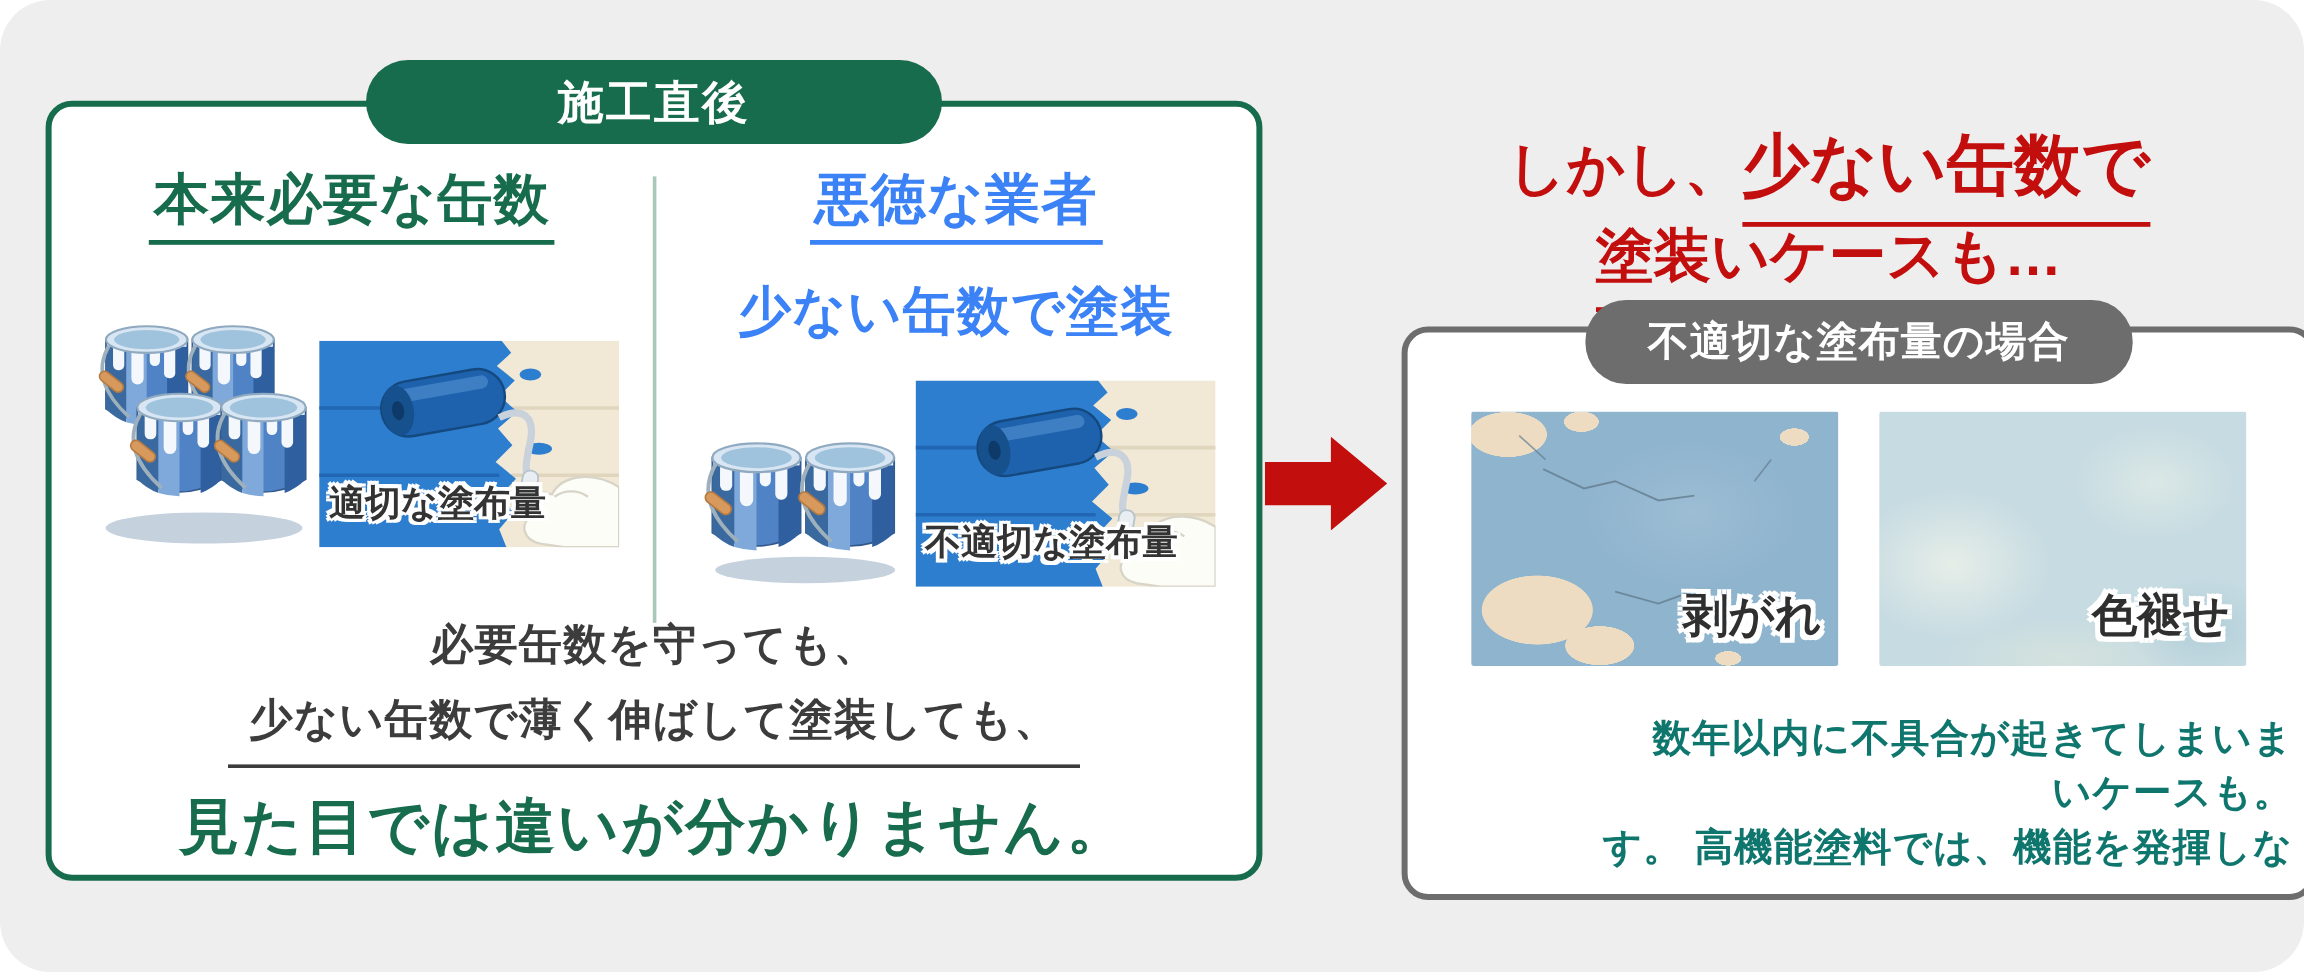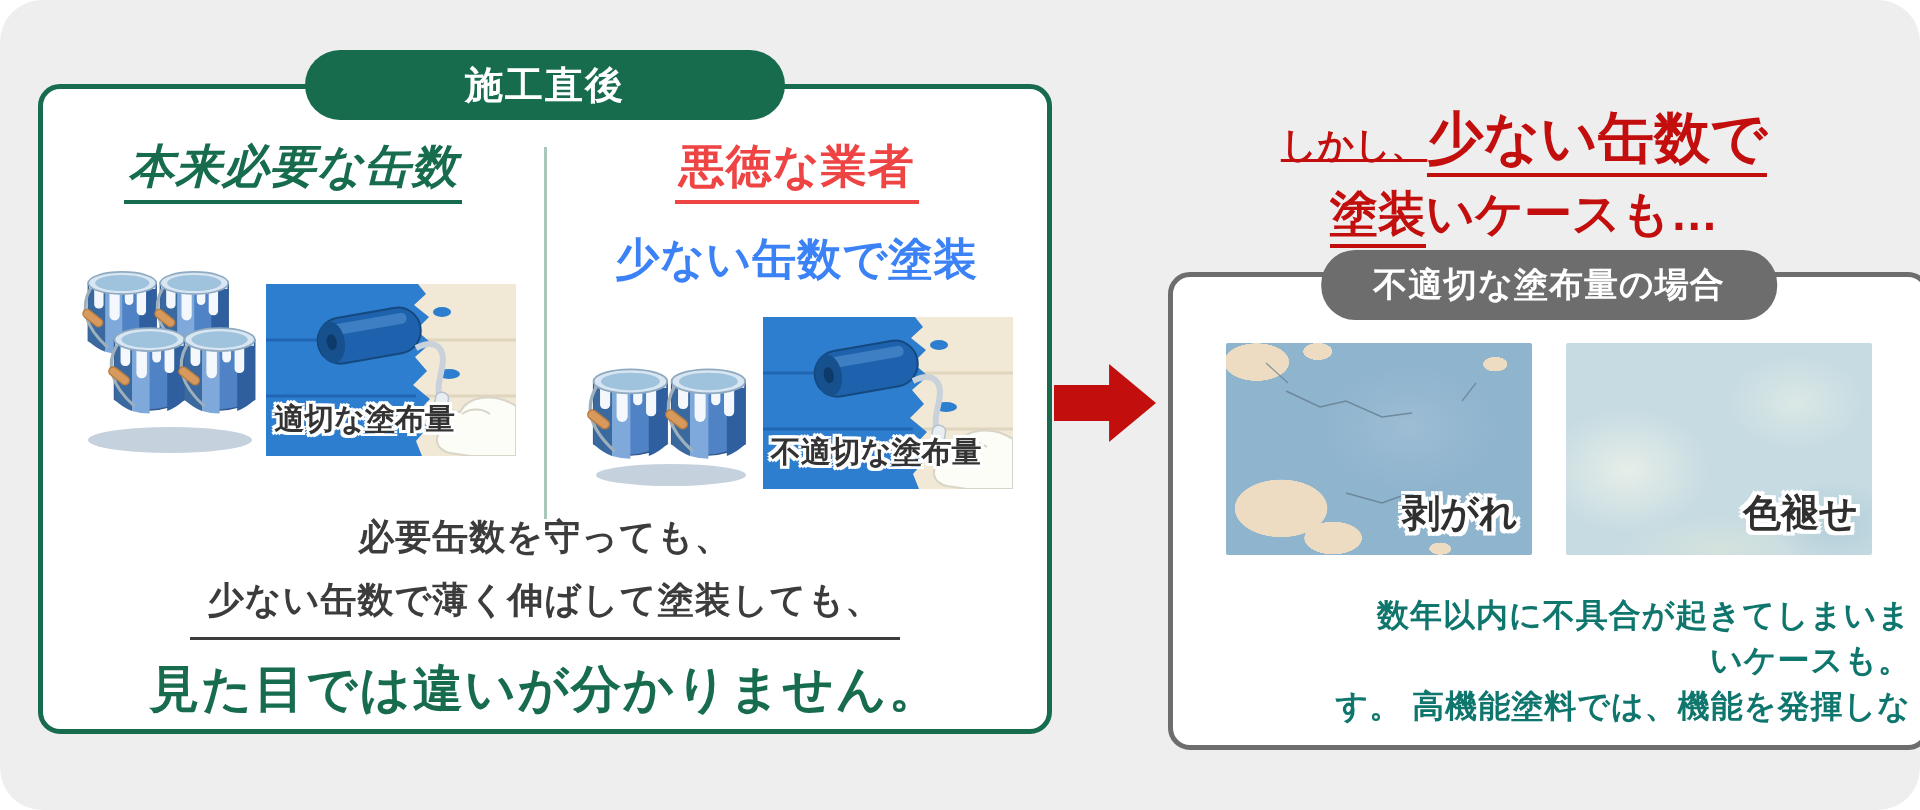--- a/index.html
+++ b/index.html
@@ -21,22 +21,22 @@
     display:flex;align-items:center;justify-content:center;
     color:#ffffff;font-size:38px;font-weight:bold;letter-spacing:2px;
   }
   .cols{position:absolute;top:0;left:0;right:0;height:500px;display:flex;}
   .col{flex:1;display:flex;flex-direction:column;align-items:center;}
   .divider{width:3px;height:372px;margin-top:58px;background:#a9c8ba;}
   .heading{
     margin:52px 0 0 0;font-size:46px;font-weight:bold;line-height:1.1;
     padding:0 4px 8px 4px;border-bottom:4px solid currentColor;letter-spacing:1px;
   }
-  .heading.green{color:#176c4e;font-style:italic;}
-  .heading.gray{color:#ef4444;}
+  .heading.green{color:#176c4e;}
+  .heading.gray{color:#3b82f6;}
   .subtitle{margin:26px 0 0 0;font-size:44px;font-weight:bold;color:#3b82f6;letter-spacing:1px;}
   .media-row{display:flex;align-items:flex-end;margin-top:12px;}
   .media-row.proper{margin-top:56px;}
   .media-row.rogue{margin-top:28px;}
   .cans{display:block;}
   .illus{position:relative;width:250px;height:172px;margin-left:6px;}
   .illus svg{display:block;}
   .illus-label{
     position:absolute;left:8px;bottom:16px;
     font-size:30px;font-weight:bold;color:#333333;white-space:nowrap;
@@ -55,24 +55,24 @@
   .arrow{
     position:absolute;left:1054px;top:364px;width:102px;height:78px;background:#c30e0e;
     clip-path:polygon(0 27%,54% 27%,54% 0,100% 50%,54% 100%,54% 73%,0 73%);
   }
 
   
   .headline{
     position:absolute;left:1168px;top:86px;width:712px;text-align:center;
     color:#c30e0e;font-weight:bold;line-height:1.15;
   }
-  .hl-small{font-size:36px;text-decoration:underline;}
+  .hl-small{font-size:48px;}
   .hl-big{font-size:56px;}
   .hl-mid{font-size:48px;}
-  .hl-u{border-bottom:4px solid #c30e0e;padding-bottom:4px;}
+  .hl-u{border-bottom:4px solid #c30e0e;padding-bottom:16px;}
   .hl-line2{margin-top:16px;}
 
   .panel-gray{
     position:absolute;left:1168px;top:272px;width:712px;height:468px;
     background:#ffffff;border:5px solid #6d6d6d;border-radius:22px;padding-left:40px;
   }
   .pill-gray{
     position:absolute;left:50%;top:-27px;transform:translateX(-50%);
     background:#6d6d6d;border-radius:34px;padding:12px 52px;white-space:nowrap;
     color:#ffffff;font-size:34px;font-weight:bold;letter-spacing:1px;

